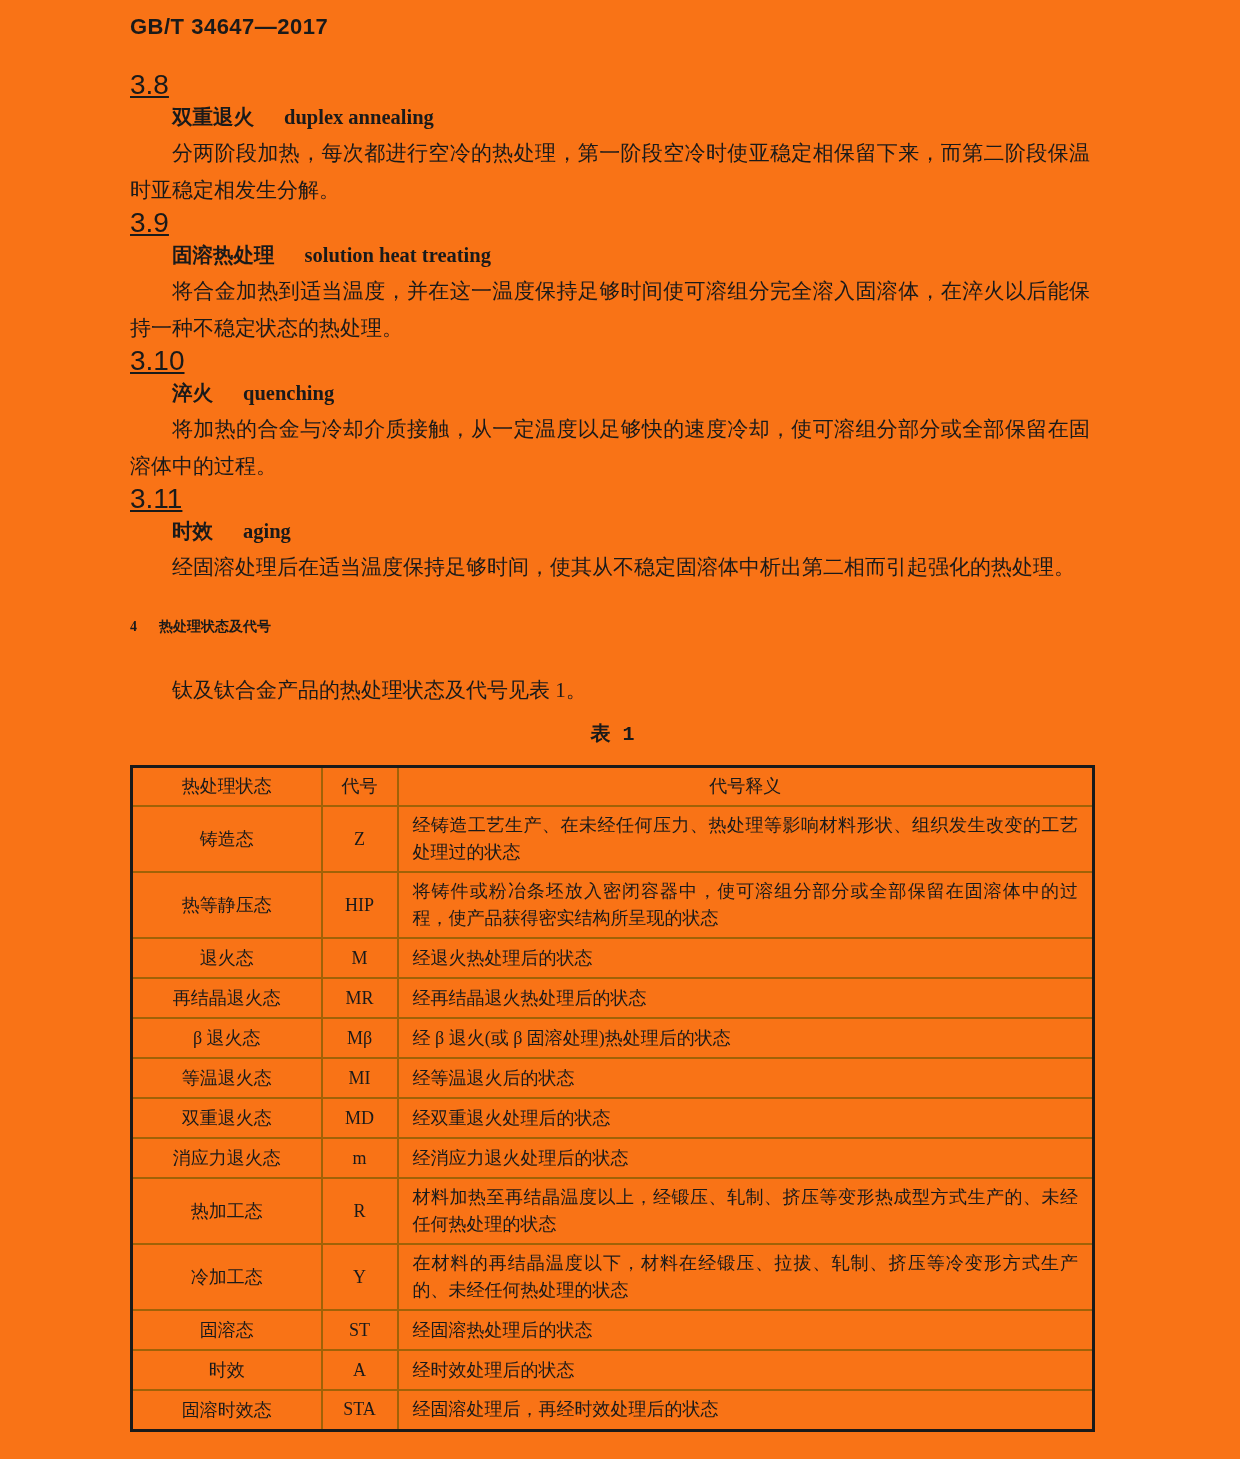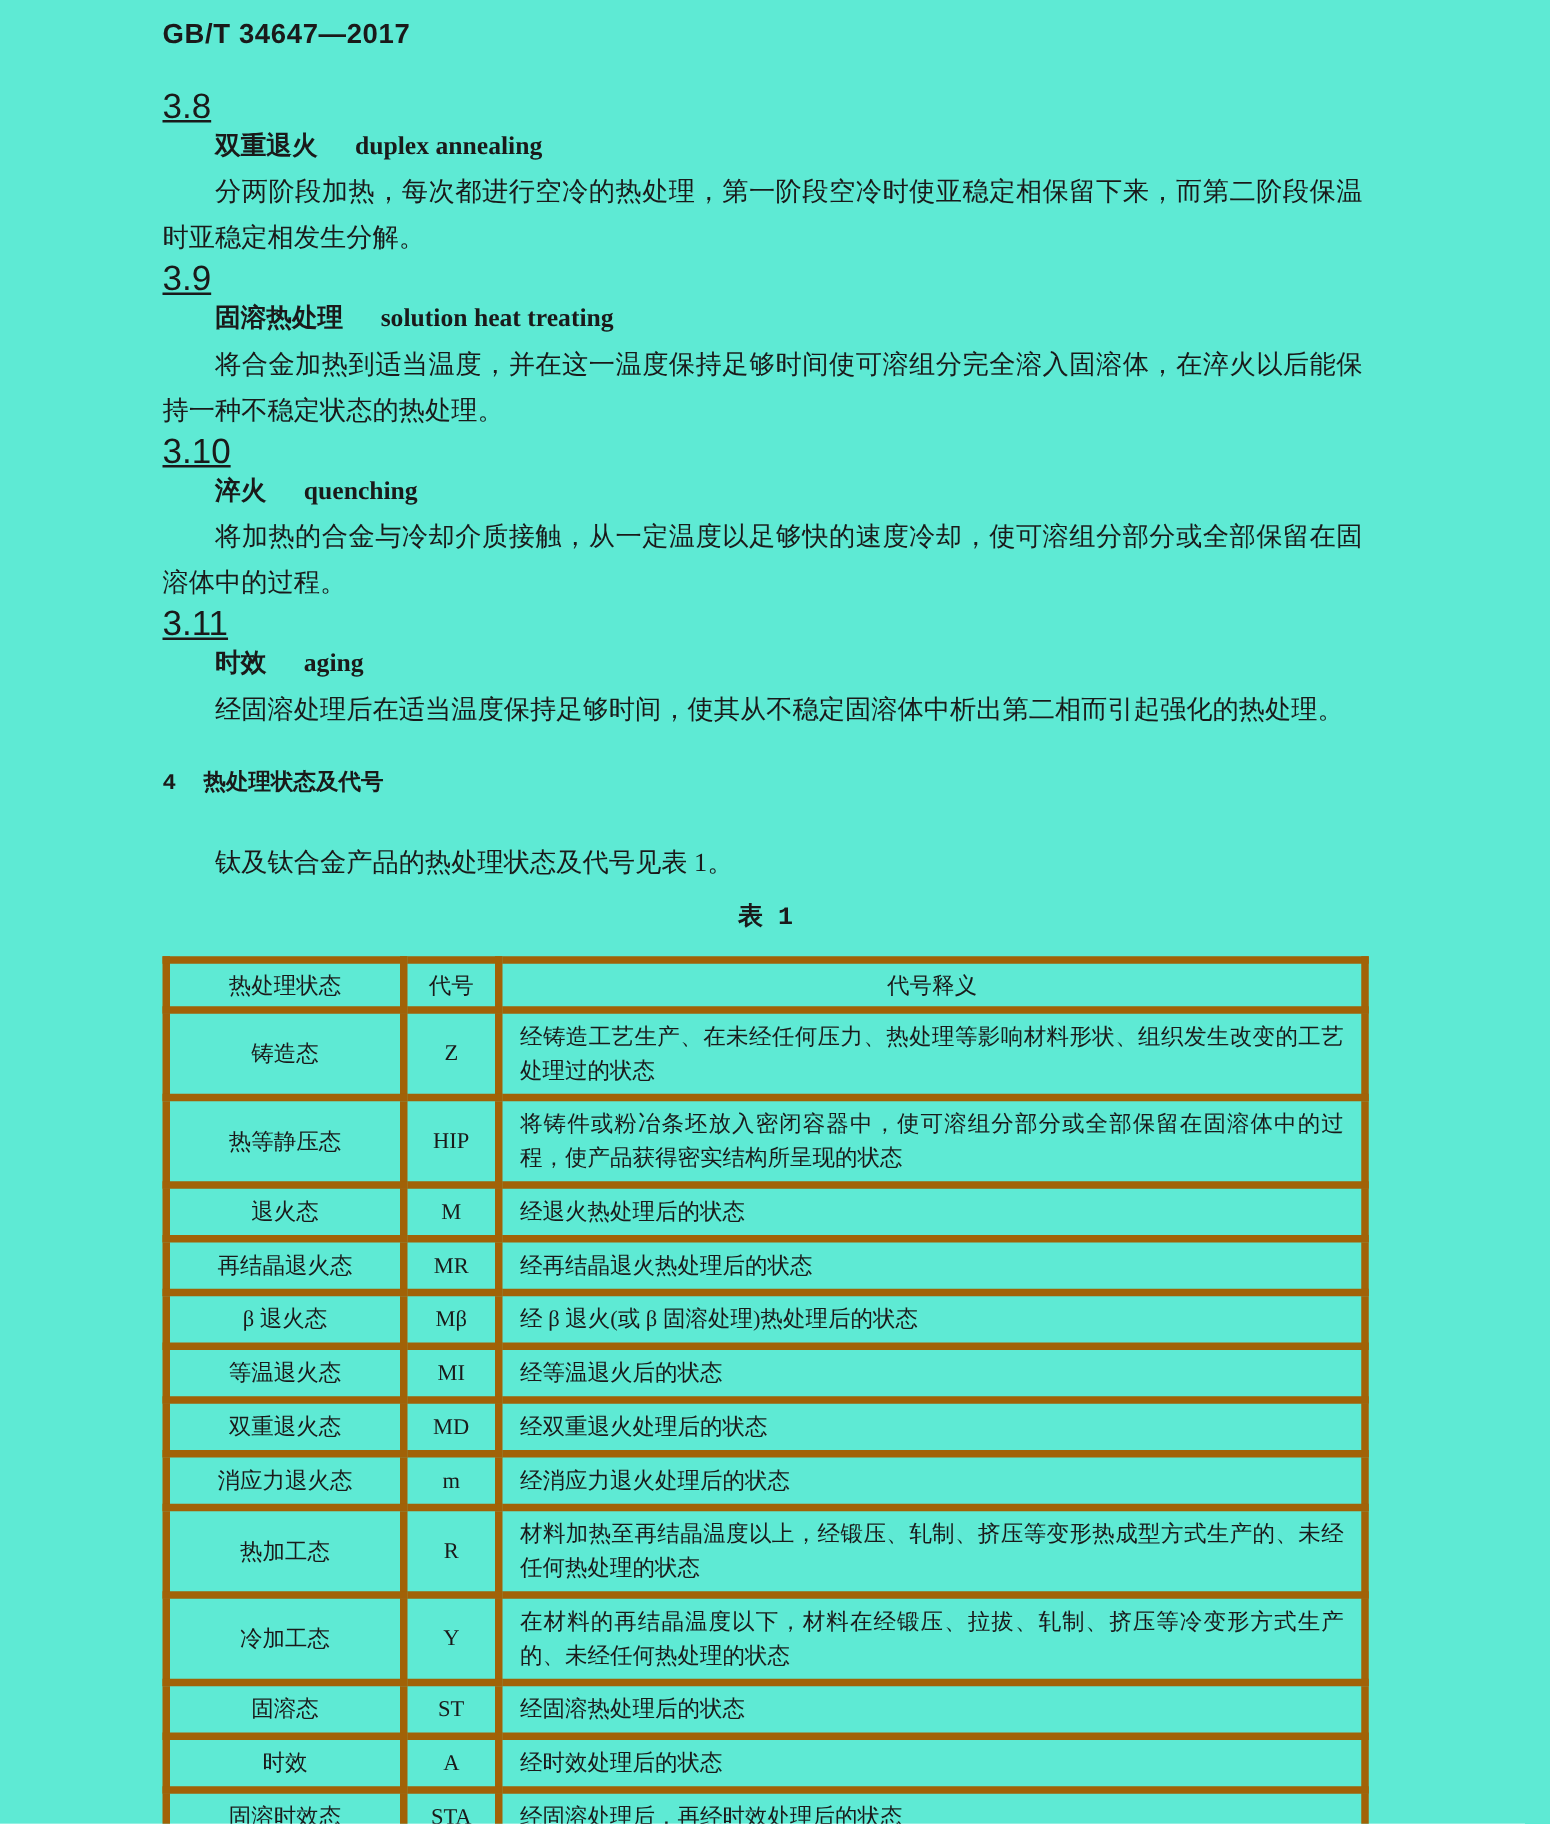--- a/index.html
+++ b/index.html
@@ -3,21 +3,21 @@
 <meta charset="utf-8">
 <style>
   * { margin:0; padding:0; box-sizing:border-box; }
   html,body { background:#ffffff; }
   body {
     width:1240px; height:1459px;
     font-family:"Liberation Serif","DejaVu Serif",serif;
     color:#1a1a1a;
     overflow:hidden;
   }
-  .page { width:1240px; height:1459px; padding:14px 0 0 130px; background:#5eead4; }
+  .page { width:1240px; height:1459px; padding:14px 0 0 130px; background:#f97316; }
   .content { width:965px; }
 
   .doc-header {
     font-family:"Liberation Sans","DejaVu Sans",sans-serif;
     font-weight:bold; font-size:22px; letter-spacing:0.5px;
   }
 
   .terms { margin-top:30px; }
   .clause-num {
     font-family:"Liberation Sans","DejaVu Sans",sans-serif;
@@ -33,22 +33,22 @@
     font-family:Liberation Serif, serif;
     font-size:20.5px; margin-left:30px;
   }
   .definition {
     width:960px; font-size:21px; line-height:36.5px;
     text-indent:42px; text-align:justify;
   }
 
   .chapter-heading {
     margin-top:26px; line-height:30px;
-    font-family:Liberation Mono, monospace;
-    font-weight:bold; font-size:18px;
+    font-family:Liberation Serif, serif;
+    font-weight:bold; font-size:14px;
   }
   .chapter-heading .num { margin-right:22px; }
 
   .intro {
     margin-top:30px; width:960px;
     font-size:21px; line-height:36px; text-indent:42px;
   }
 
   .caption {
     margin-top:12px; width:965px; text-align:center;
@@ -57,21 +57,21 @@
   }
 
   table.std {
     margin-top:15px; width:965px;
     border-collapse:collapse;
     border:3px solid #1a1a1a;
     font-size:18px;
   }
   table.std col.c1 { width:190px; }
   table.std col.c2 { width:76px; }
-  table.std th, table.std td { border:6px solid #a16207; }
+  table.std th, table.std td { border:2px solid #a16207; }
   table.std th {
     font-weight:normal; height:40px; text-align:center; font-size:18px;
   }
   td.state, td.code { text-align:center; height:40px; }
   td.meaning {
     text-align:left; padding:5px 14px; line-height:27px; text-align:justify;
   }
 </style>
 </head>
 <body>

